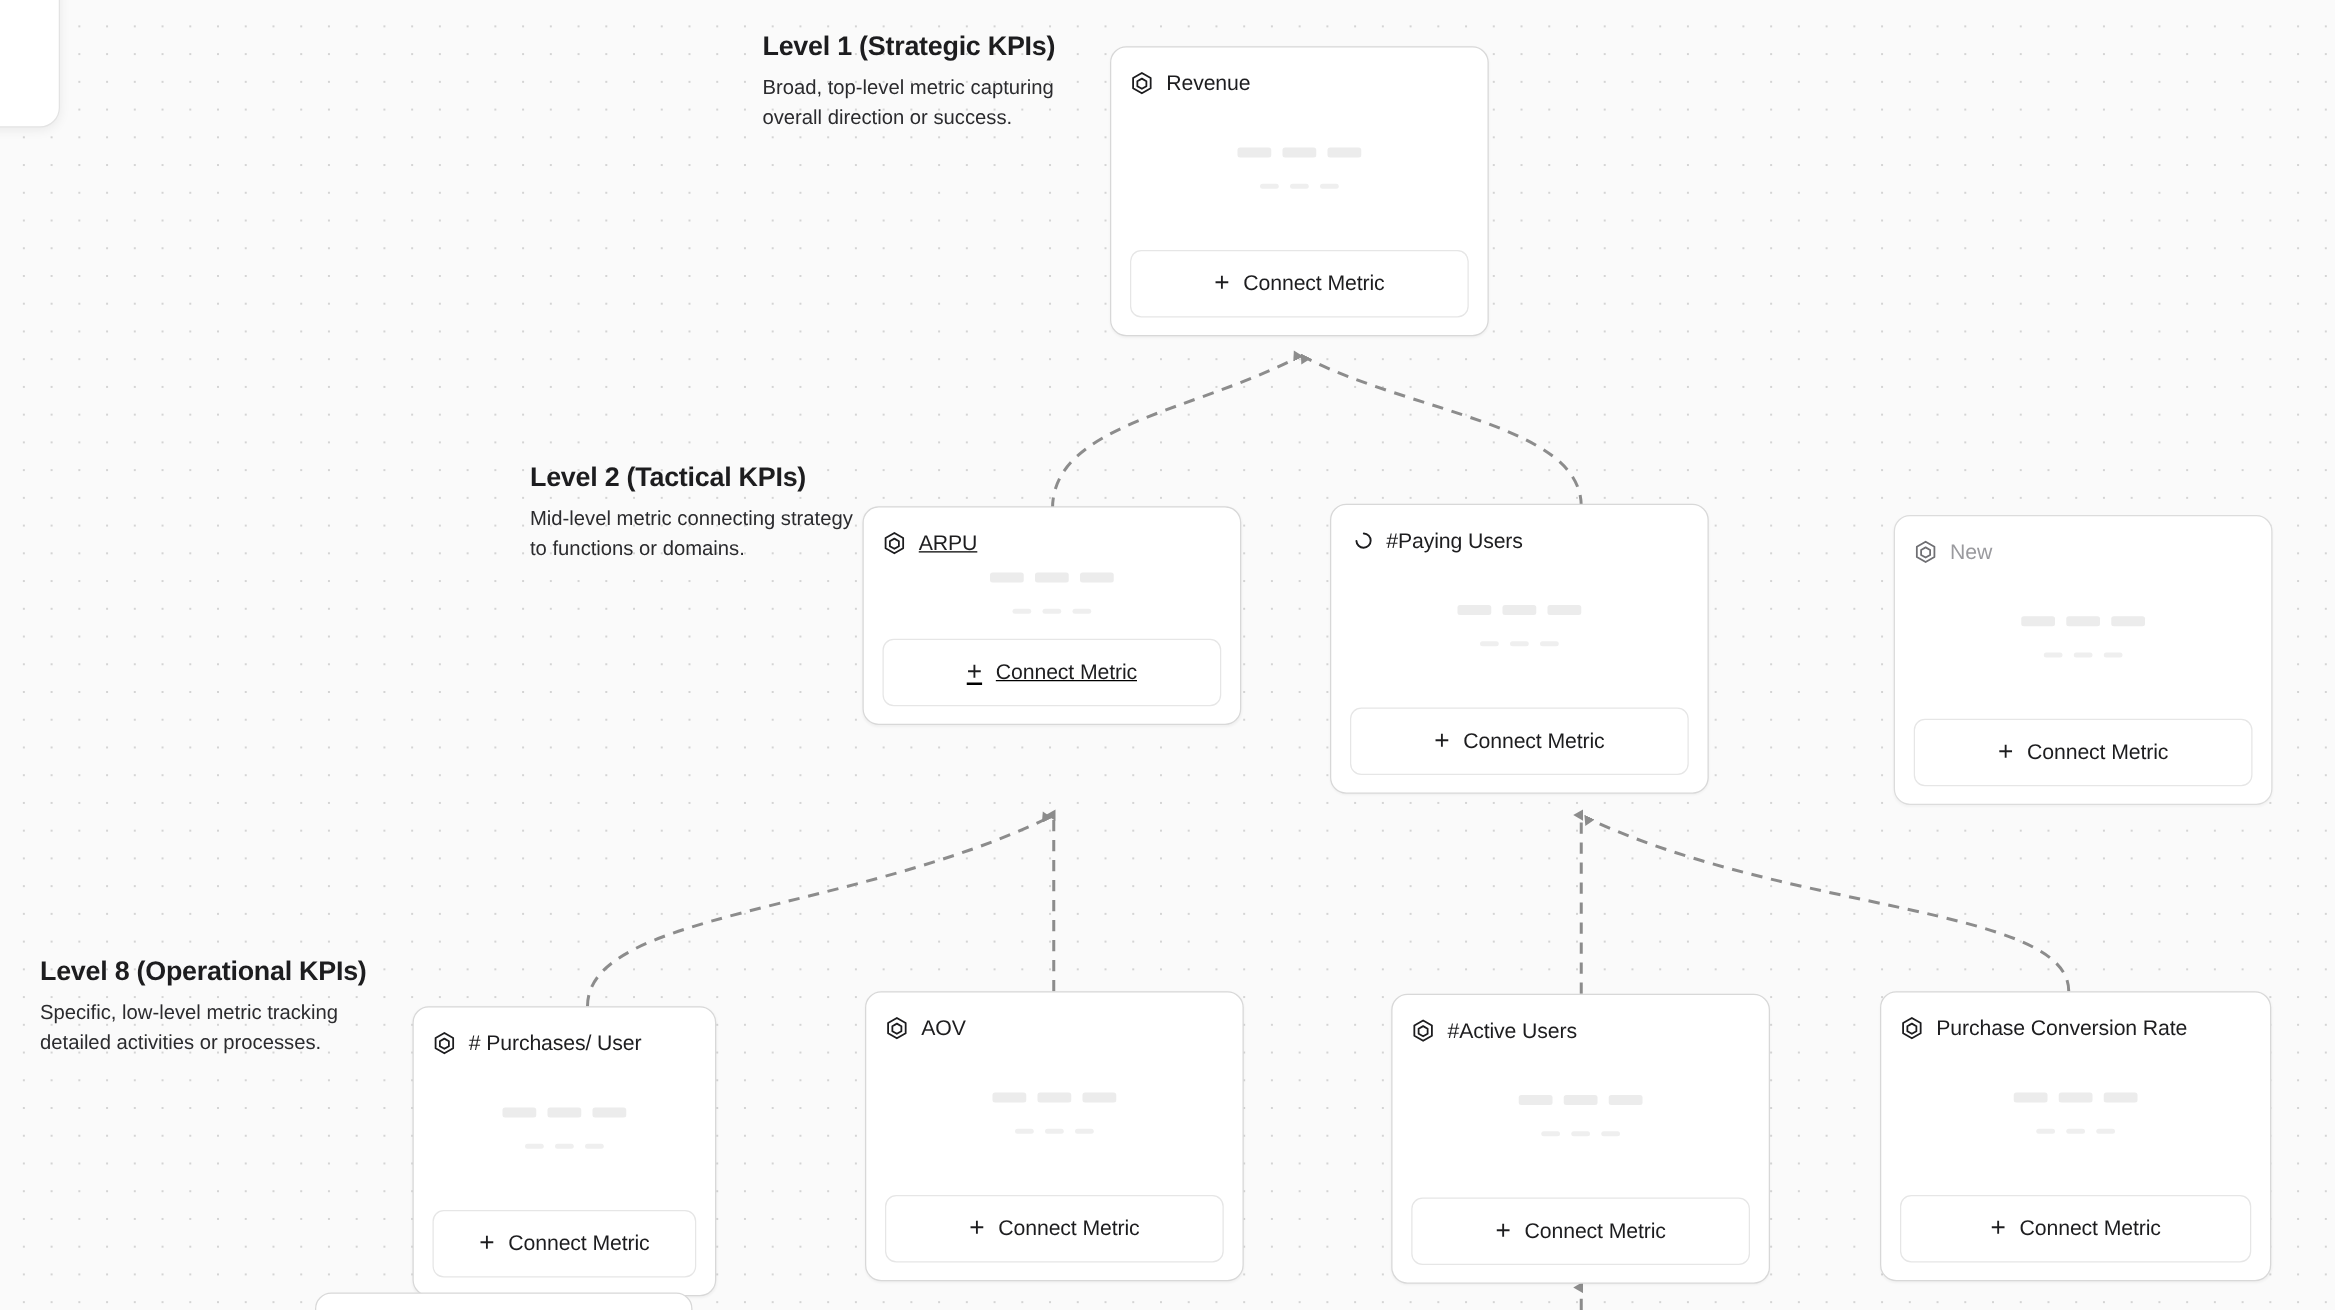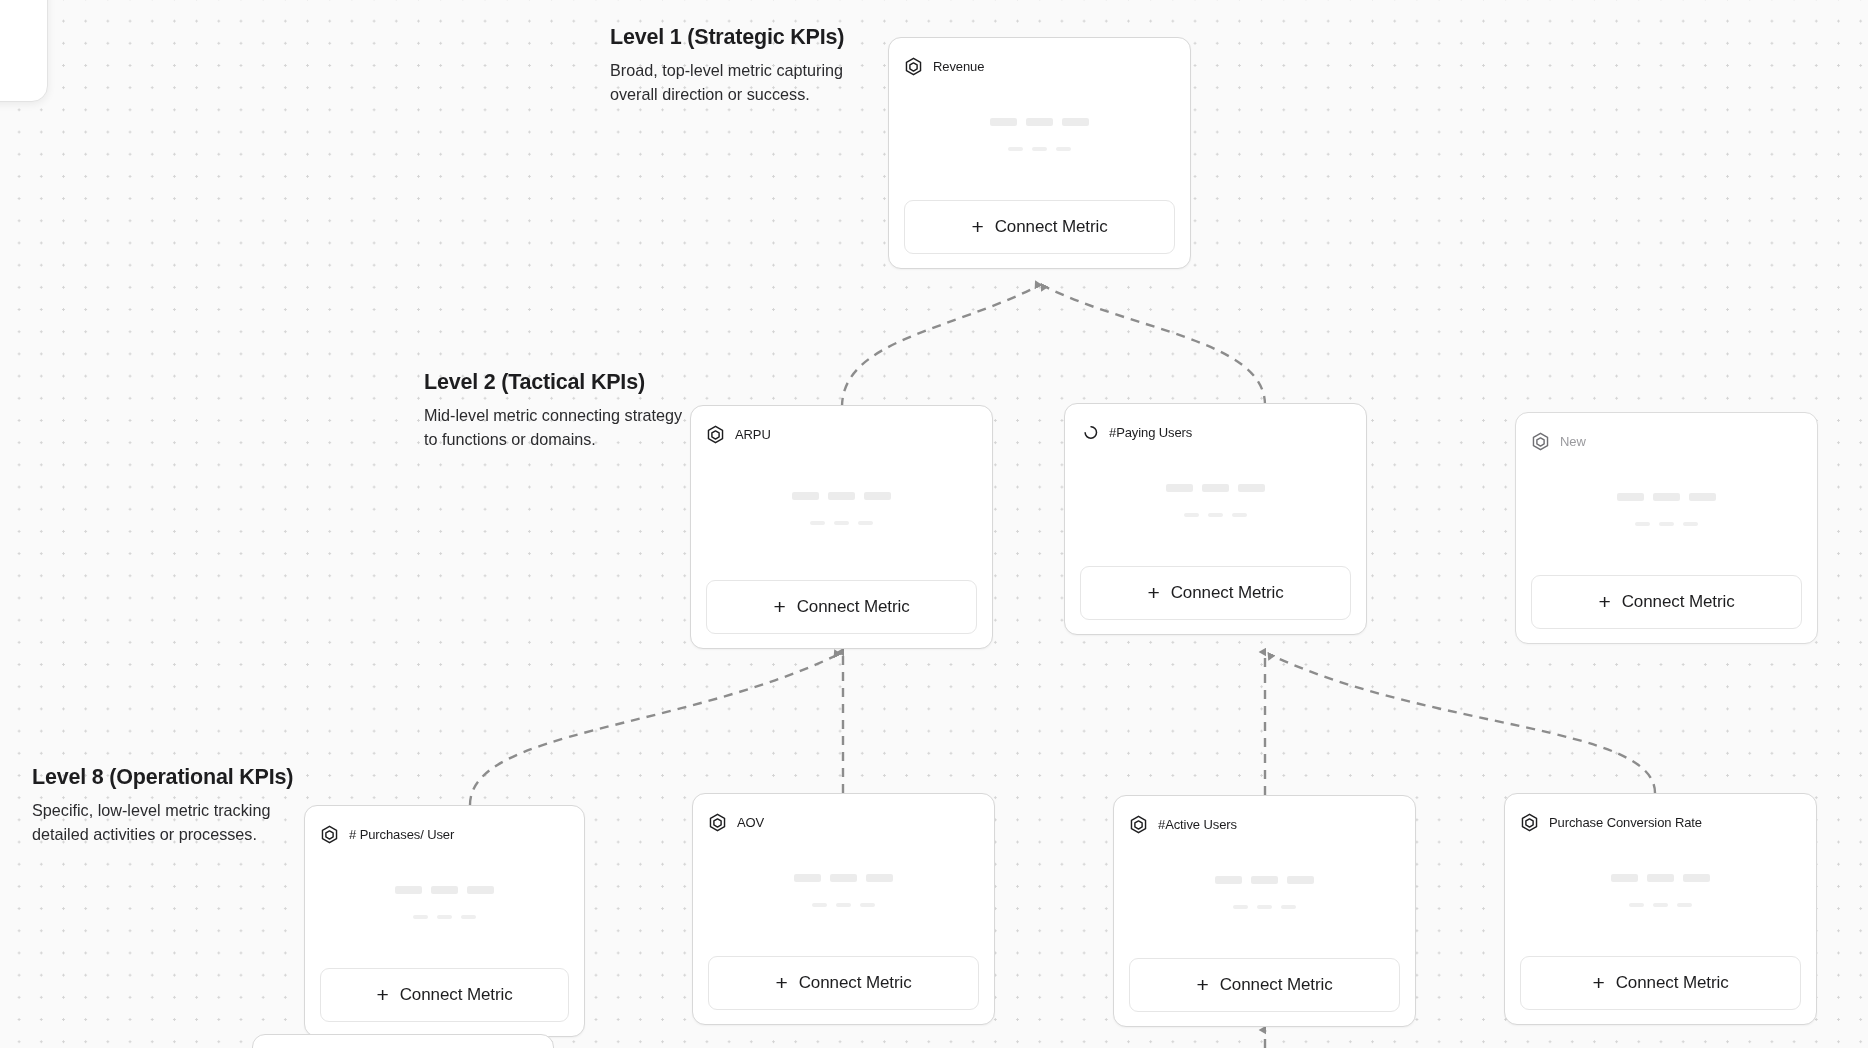--- a/index.html
+++ b/index.html
@@ -78,21 +78,21 @@
     height: 26px;
     flex: none;
   }
   .card-icon {
     width: 19px;
     height: 19px;
     flex: none;
     display: block;
   }
   .card-title {
-    font-size: 13px;
+    font-size: 17px;
     font-weight: 500;
     color: #1d1d1f;
     letter-spacing: -0.1px;
     white-space: nowrap;
     line-height: 1;
   }
   .card.ghost .card-title {
     color: #9a9a9e;
   }
 
@@ -244,21 +244,21 @@
         <span class="skel"></span>
         <span class="skel"></span>
       </div>
     </div>
     <div class="connect-btn">
       <span class="plus">+</span>
       <span class="connect-label">Connect Metric</span>
     </div>
   </div>
 
-  <div class="card" style="left:690px; top:405px; width:303px; height:244px;">
+  <div class="card" style="left:690px; top:405px; width:303px; height:175px;text-decoration:underline;">
     <div class="card-head">
       <svg class="card-icon" viewBox="0 0 20 20">
         <path d="M10 1.4 L17.4 5.6 L17.4 14.4 L10 18.6 L2.6 14.4 L2.6 5.6 Z" fill="none" stroke="#1d1d1f" stroke-width="1.5" stroke-linejoin="round"></path>
         <path d="M10 6.2 L13.8 8.4 L13.8 12.6 L10 14.8 L6.2 12.6 L6.2 8.4 Z" fill="none" stroke="#1d1d1f" stroke-width="1.5" stroke-linejoin="round"></path>
       </svg>
       <span class="card-title">ARPU</span>
     </div>
     <div class="card-body">
       <div class="skel-row big">
         <span class="skel"></span>
@@ -321,21 +321,21 @@
         <span class="skel"></span>
         <span class="skel"></span>
       </div>
     </div>
     <div class="connect-btn">
       <span class="plus">+</span>
       <span class="connect-label">Connect Metric</span>
     </div>
   </div>
 
-  <div class="card" style="left:304px; top:805px; width:281px; height:232px;">
+  <div class="card" style="left:330px; top:805px; width:243px; height:232px;">
     <div class="card-head">
       <svg class="card-icon" viewBox="0 0 20 20">
         <path d="M10 1.4 L17.4 5.6 L17.4 14.4 L10 18.6 L2.6 14.4 L2.6 5.6 Z" fill="none" stroke="#1d1d1f" stroke-width="1.5" stroke-linejoin="round"></path>
         <path d="M10 6.2 L13.8 8.4 L13.8 12.6 L10 14.8 L6.2 12.6 L6.2 8.4 Z" fill="none" stroke="#1d1d1f" stroke-width="1.5" stroke-linejoin="round"></path>
       </svg>
       <span class="card-title"># Purchases/ User</span>
     </div>
     <div class="card-body">
       <div class="skel-row big">
         <span class="skel"></span>

